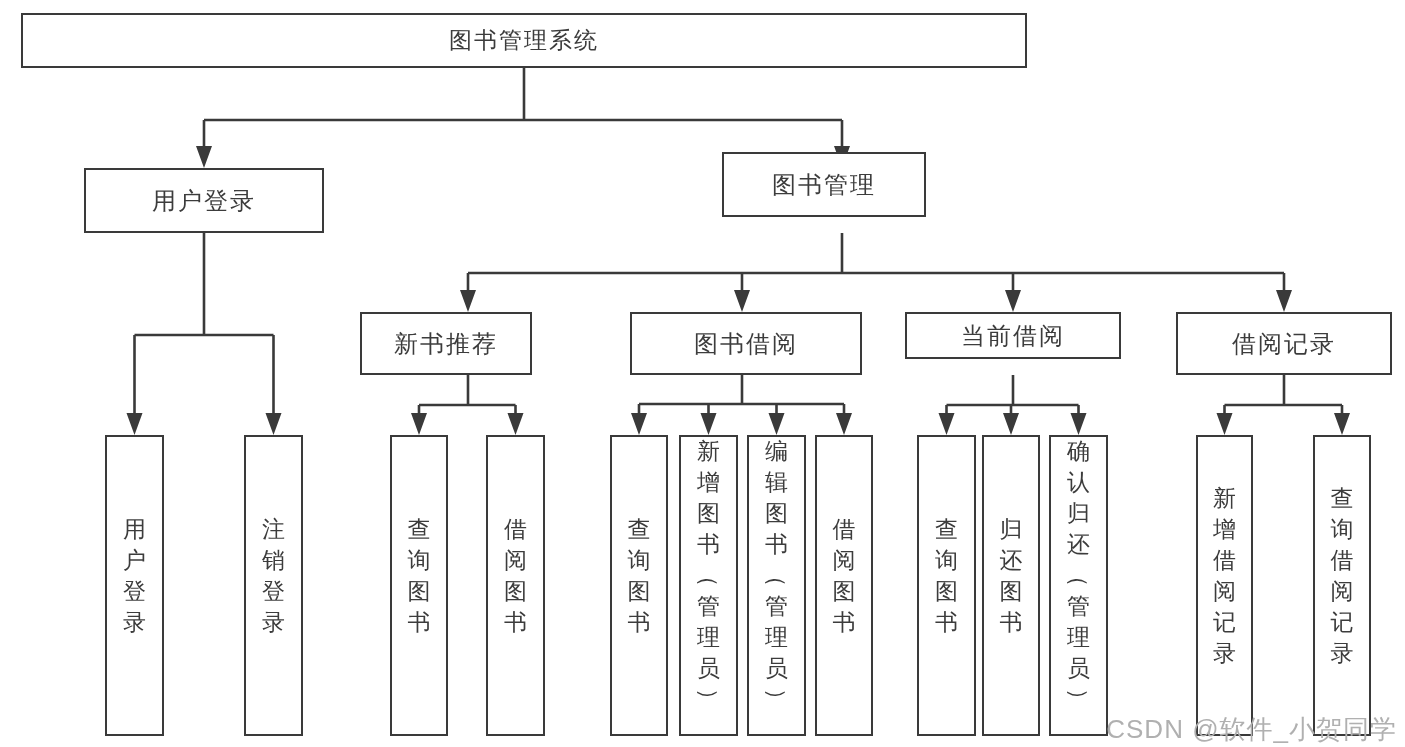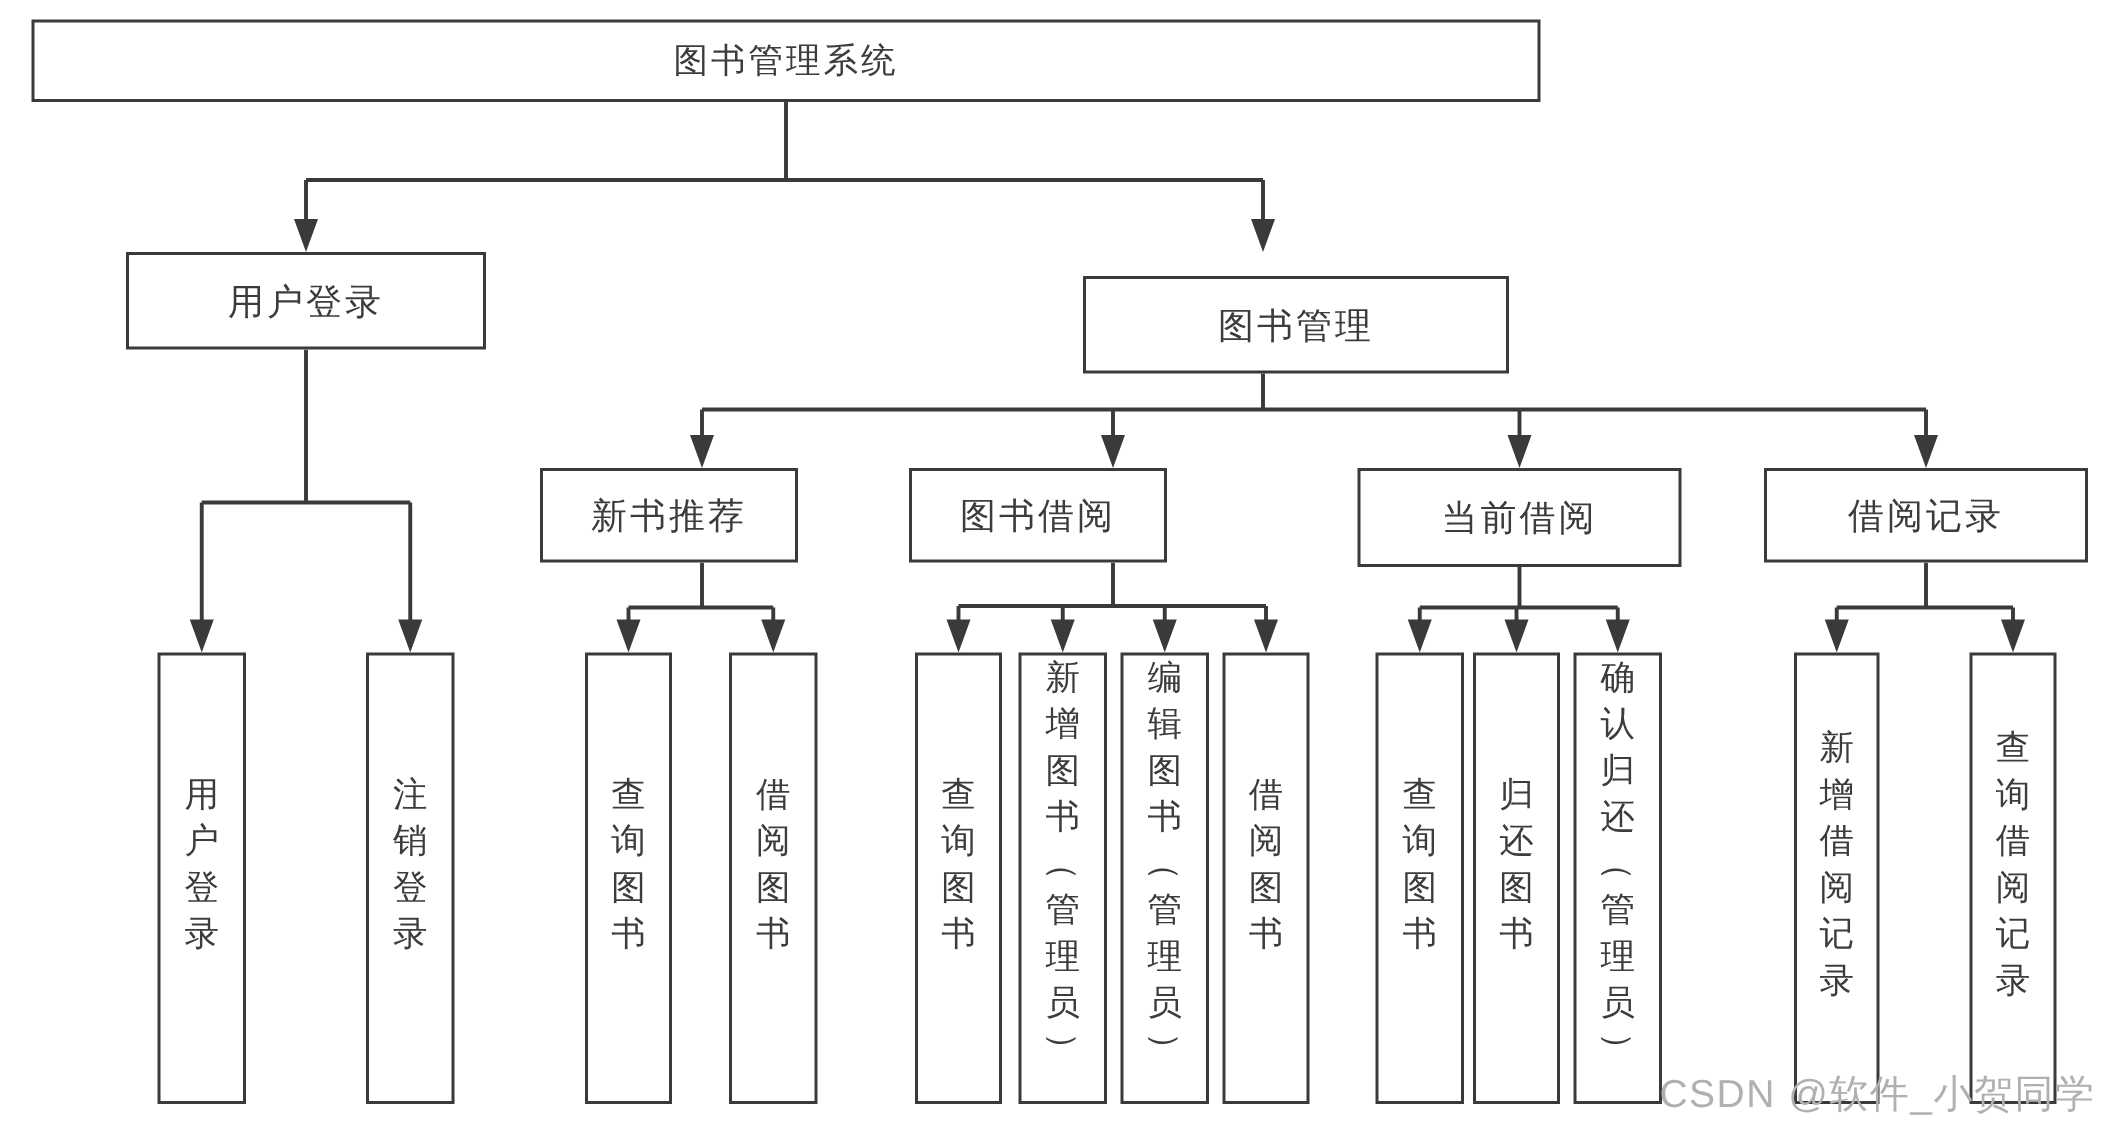--- a/index.html
+++ b/index.html
@@ -124,31 +124,31 @@
       M1334 413 L1350 413 L1342 435 Z"></path>
   </svg>
 
   <div class="node root" style="left:21px;top:13px;width:1006px;height:55px">
     <span class="hlabel">图书管理系统</span>
   </div>
 
   <div class="node" style="left:84px;top:168px;width:240px;height:65px">
     <span class="hlabel">用户登录</span>
   </div>
-  <div class="node" style="left:722px;top:184px;width:284px;height:65px">
+  <div class="node" style="left:722px;top:152px;width:204px;height:65px">
     <span class="hlabel">图书管理</span>
   </div>
 
   <div class="node" style="left:360px;top:312px;width:172px;height:63px">
     <span class="hlabel">新书推荐</span>
   </div>
-  <div class="node" style="left:606px;top:312px;width:172px;height:63px">
+  <div class="node" style="left:630px;top:312px;width:232px;height:63px">
     <span class="hlabel">图书借阅</span>
   </div>
-  <div class="node" style="left:905px;top:312px;width:216px;height:66px">
+  <div class="node" style="left:905px;top:312px;width:216px;height:47px">
     <span class="hlabel">当前借阅</span>
   </div>
   <div class="node" style="left:1176px;top:312px;width:216px;height:63px">
     <span class="hlabel">借阅记录</span>
   </div>
 
   <div class="node leaf" style="left:105px;top:435px;width:59px;height:301px">
     <div class="vlabel">
         <span class="vchar">用</span>
         <span class="vchar">户</span>

